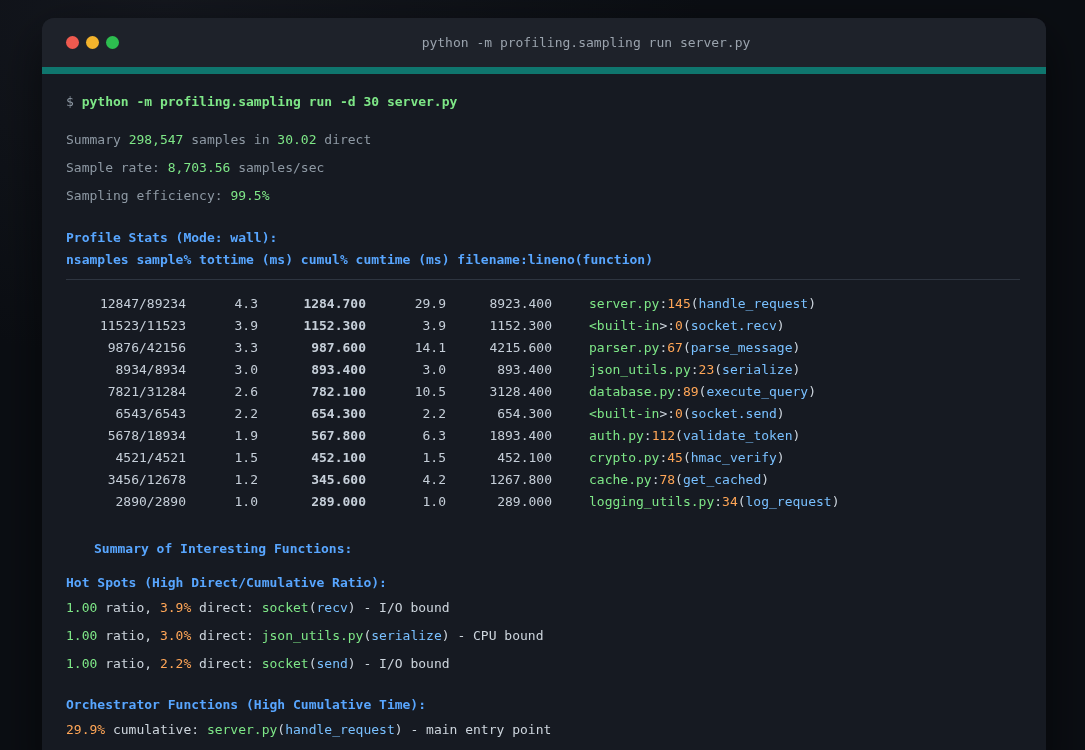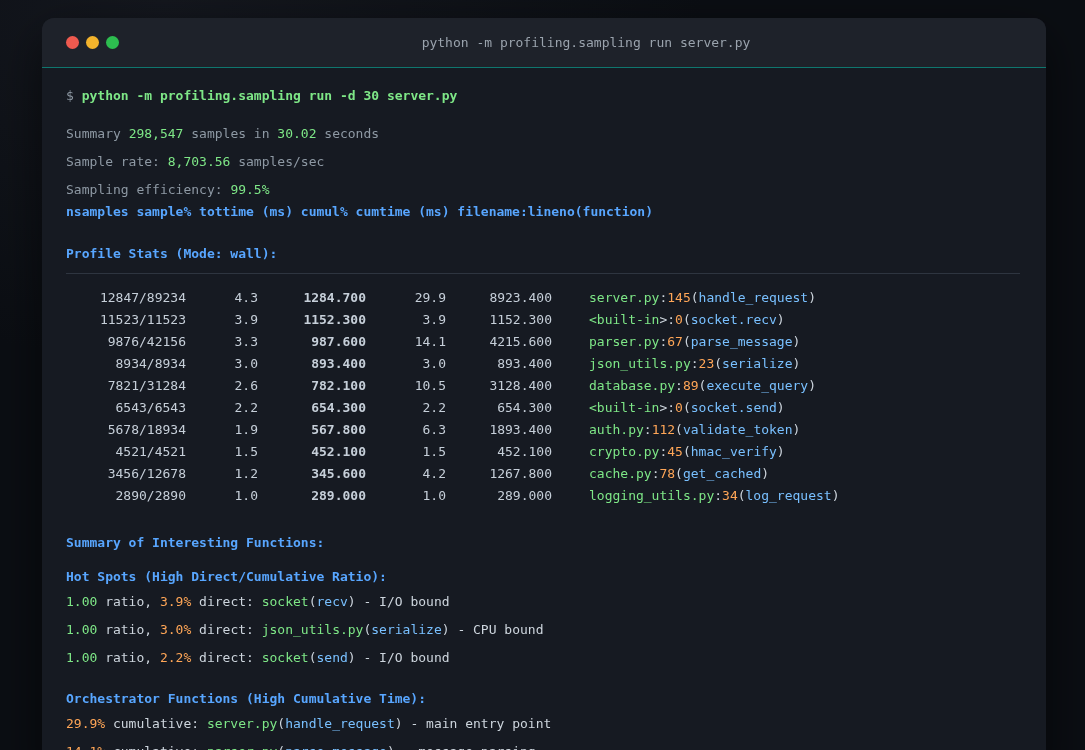--- a/index.html
+++ b/index.html
@@ -19,21 +19,21 @@
     left: 42px; top: 18px;
     width: 1004px; height: 760px;
     background: #161a22;
     border-radius: 12px 12px 0 0;
     box-shadow: 0 18px 50px rgba(0,0,0,0.55);
     overflow: hidden;
   }
   .titlebar {
     height: 49px;
     background: #1e222a;
-    border-bottom: 1px solid #0f766e;
+    border-bottom: 7px solid #0f766e;
     display: flex;
     align-items: center;
   }
   .lights {
     display: flex;
     align-items: center;
     gap: 7px;
     padding-left: 24px;
     width: 80px;
     flex: 0 0 auto;
@@ -69,21 +69,21 @@
   .green  { color: #7ee787; }
   .blue   { color: #79c0ff; }
   .hblue  { color: #58a6ff; font-weight: 700; }
   .orange { color: #ffa657; }
   .b      { font-weight: 700; }
 
   .mt18 { margin-top: 18px; }
   .mt8  { margin-top: 8px; }
   .mt22 { margin-top: 22px; }
   .mt2  { margin-top: 2px; }
-  .mt26 { margin-top: 26px; }
+  .mt26 { margin-top: 26px; margin-left: 28px; }
   .mt14 { margin-top: 14px; }
   .mt5  { margin-top: 5px; }
   .mt21 { margin-top: 21px; }
 
   .divider {
     margin-top: 9px;
     border: none;
     border-top: 1px solid #2e3540;
     height: 0;
     width: 954px;
@@ -111,28 +111,28 @@
         <span class="light green"></span>
       </div>
       <div class="title">python -m profiling.sampling run server.py</div>
       <div class="spacer"></div>
     </div>
 
     <div class="term">
 
       <div class="ln"><span class="gray">$ </span><span class="green b">python -m profiling.sampling run -d 30 server.py</span></div>
 
-      <div class="ln mt18"><span class="gray">Summary </span><span class="green">298,547</span><span class="gray"> samples in </span><span class="green">30.02</span><span class="gray"> seconds</span></div>
+      <div class="ln mt18"><span class="gray">Summary </span><span class="green">298,547</span><span class="gray"> samples in </span><span class="green">30.02</span><span class="gray"> direct</span></div>
 
       <div class="ln mt8"><span class="gray">Sample rate: </span><span class="green">8,703.56</span><span class="gray"> samples/sec</span></div>
 
       <div class="ln mt8"><span class="gray">Sampling efficiency: </span><span class="green">99.5%</span></div>
 
+      <div class="ln mt22 hblue">Profile Stats (Mode: wall):</div>
       <div class="ln mt2 hblue">nsamples sample% tottime (ms) cumul% cumtime (ms) filename:lineno(function)</div>
-      <div class="ln mt22 hblue">Profile Stats (Mode: wall):</div>
 
       <hr class="divider">
 
       <div class="rows">
         <div class="trow"><span class="c n">12847/89234</span><span class="c sp">4.3</span><span class="c tt">1284.700</span><span class="c cp">29.9</span><span class="c ct">8923.400</span><span class="c fl"><span class="green">server.py</span><span class="white">:</span><span class="orange">145</span><span class="white">(</span><span class="blue">handle_request</span><span class="white">)</span></span></div>
         <div class="trow"><span class="c n">11523/11523</span><span class="c sp">3.9</span><span class="c tt">1152.300</span><span class="c cp">3.9</span><span class="c ct">1152.300</span><span class="c fl"><span class="green">&lt;built-in</span><span class="white">&gt;:</span><span class="orange">0</span><span class="white">(</span><span class="blue">socket.recv</span><span class="white">)</span></span></div>
         <div class="trow"><span class="c n">9876/42156</span><span class="c sp">3.3</span><span class="c tt">987.600</span><span class="c cp">14.1</span><span class="c ct">4215.600</span><span class="c fl"><span class="green">parser.py</span><span class="white">:</span><span class="orange">67</span><span class="white">(</span><span class="blue">parse_message</span><span class="white">)</span></span></div>
         <div class="trow"><span class="c n">8934/8934</span><span class="c sp">3.0</span><span class="c tt">893.400</span><span class="c cp">3.0</span><span class="c ct">893.400</span><span class="c fl"><span class="green">json_utils.py</span><span class="white">:</span><span class="orange">23</span><span class="white">(</span><span class="blue">serialize</span><span class="white">)</span></span></div>
         <div class="trow"><span class="c n">7821/31284</span><span class="c sp">2.6</span><span class="c tt">782.100</span><span class="c cp">10.5</span><span class="c ct">3128.400</span><span class="c fl"><span class="green">database.py</span><span class="white">:</span><span class="orange">89</span><span class="white">(</span><span class="blue">execute_query</span><span class="white">)</span></span></div>
         <div class="trow"><span class="c n">6543/6543</span><span class="c sp">2.2</span><span class="c tt">654.300</span><span class="c cp">2.2</span><span class="c ct">654.300</span><span class="c fl"><span class="green">&lt;built-in</span><span class="white">&gt;:</span><span class="orange">0</span><span class="white">(</span><span class="blue">socket.send</span><span class="white">)</span></span></div>

